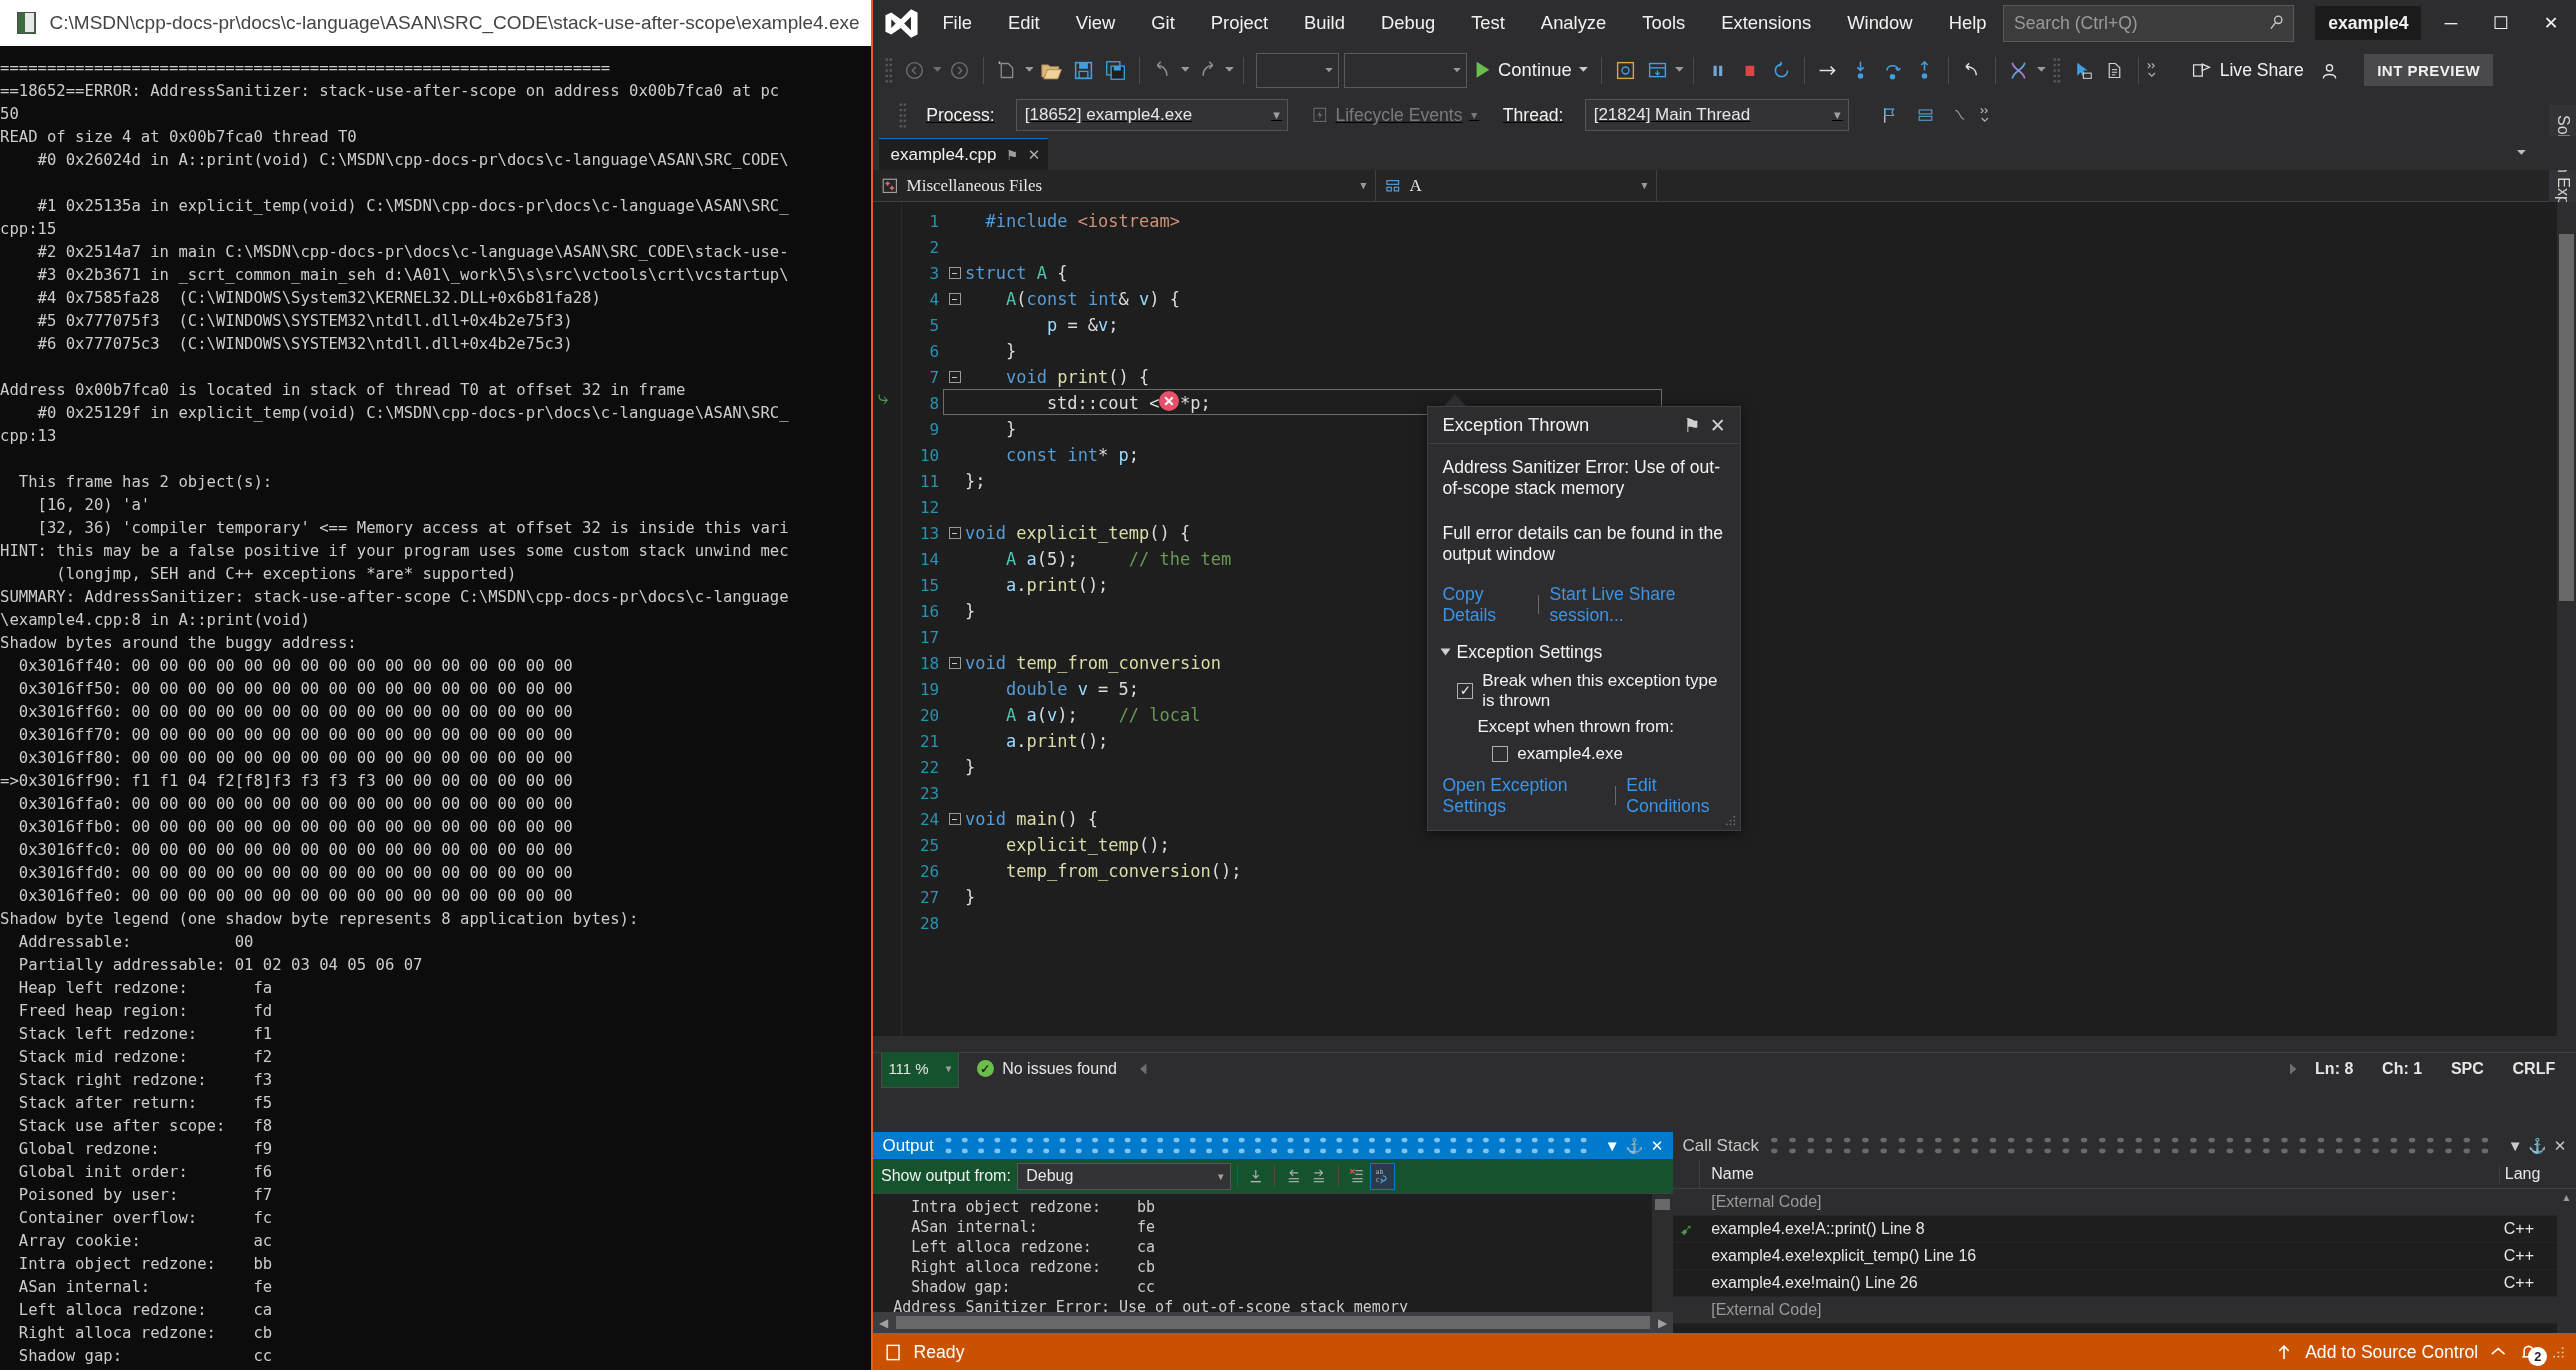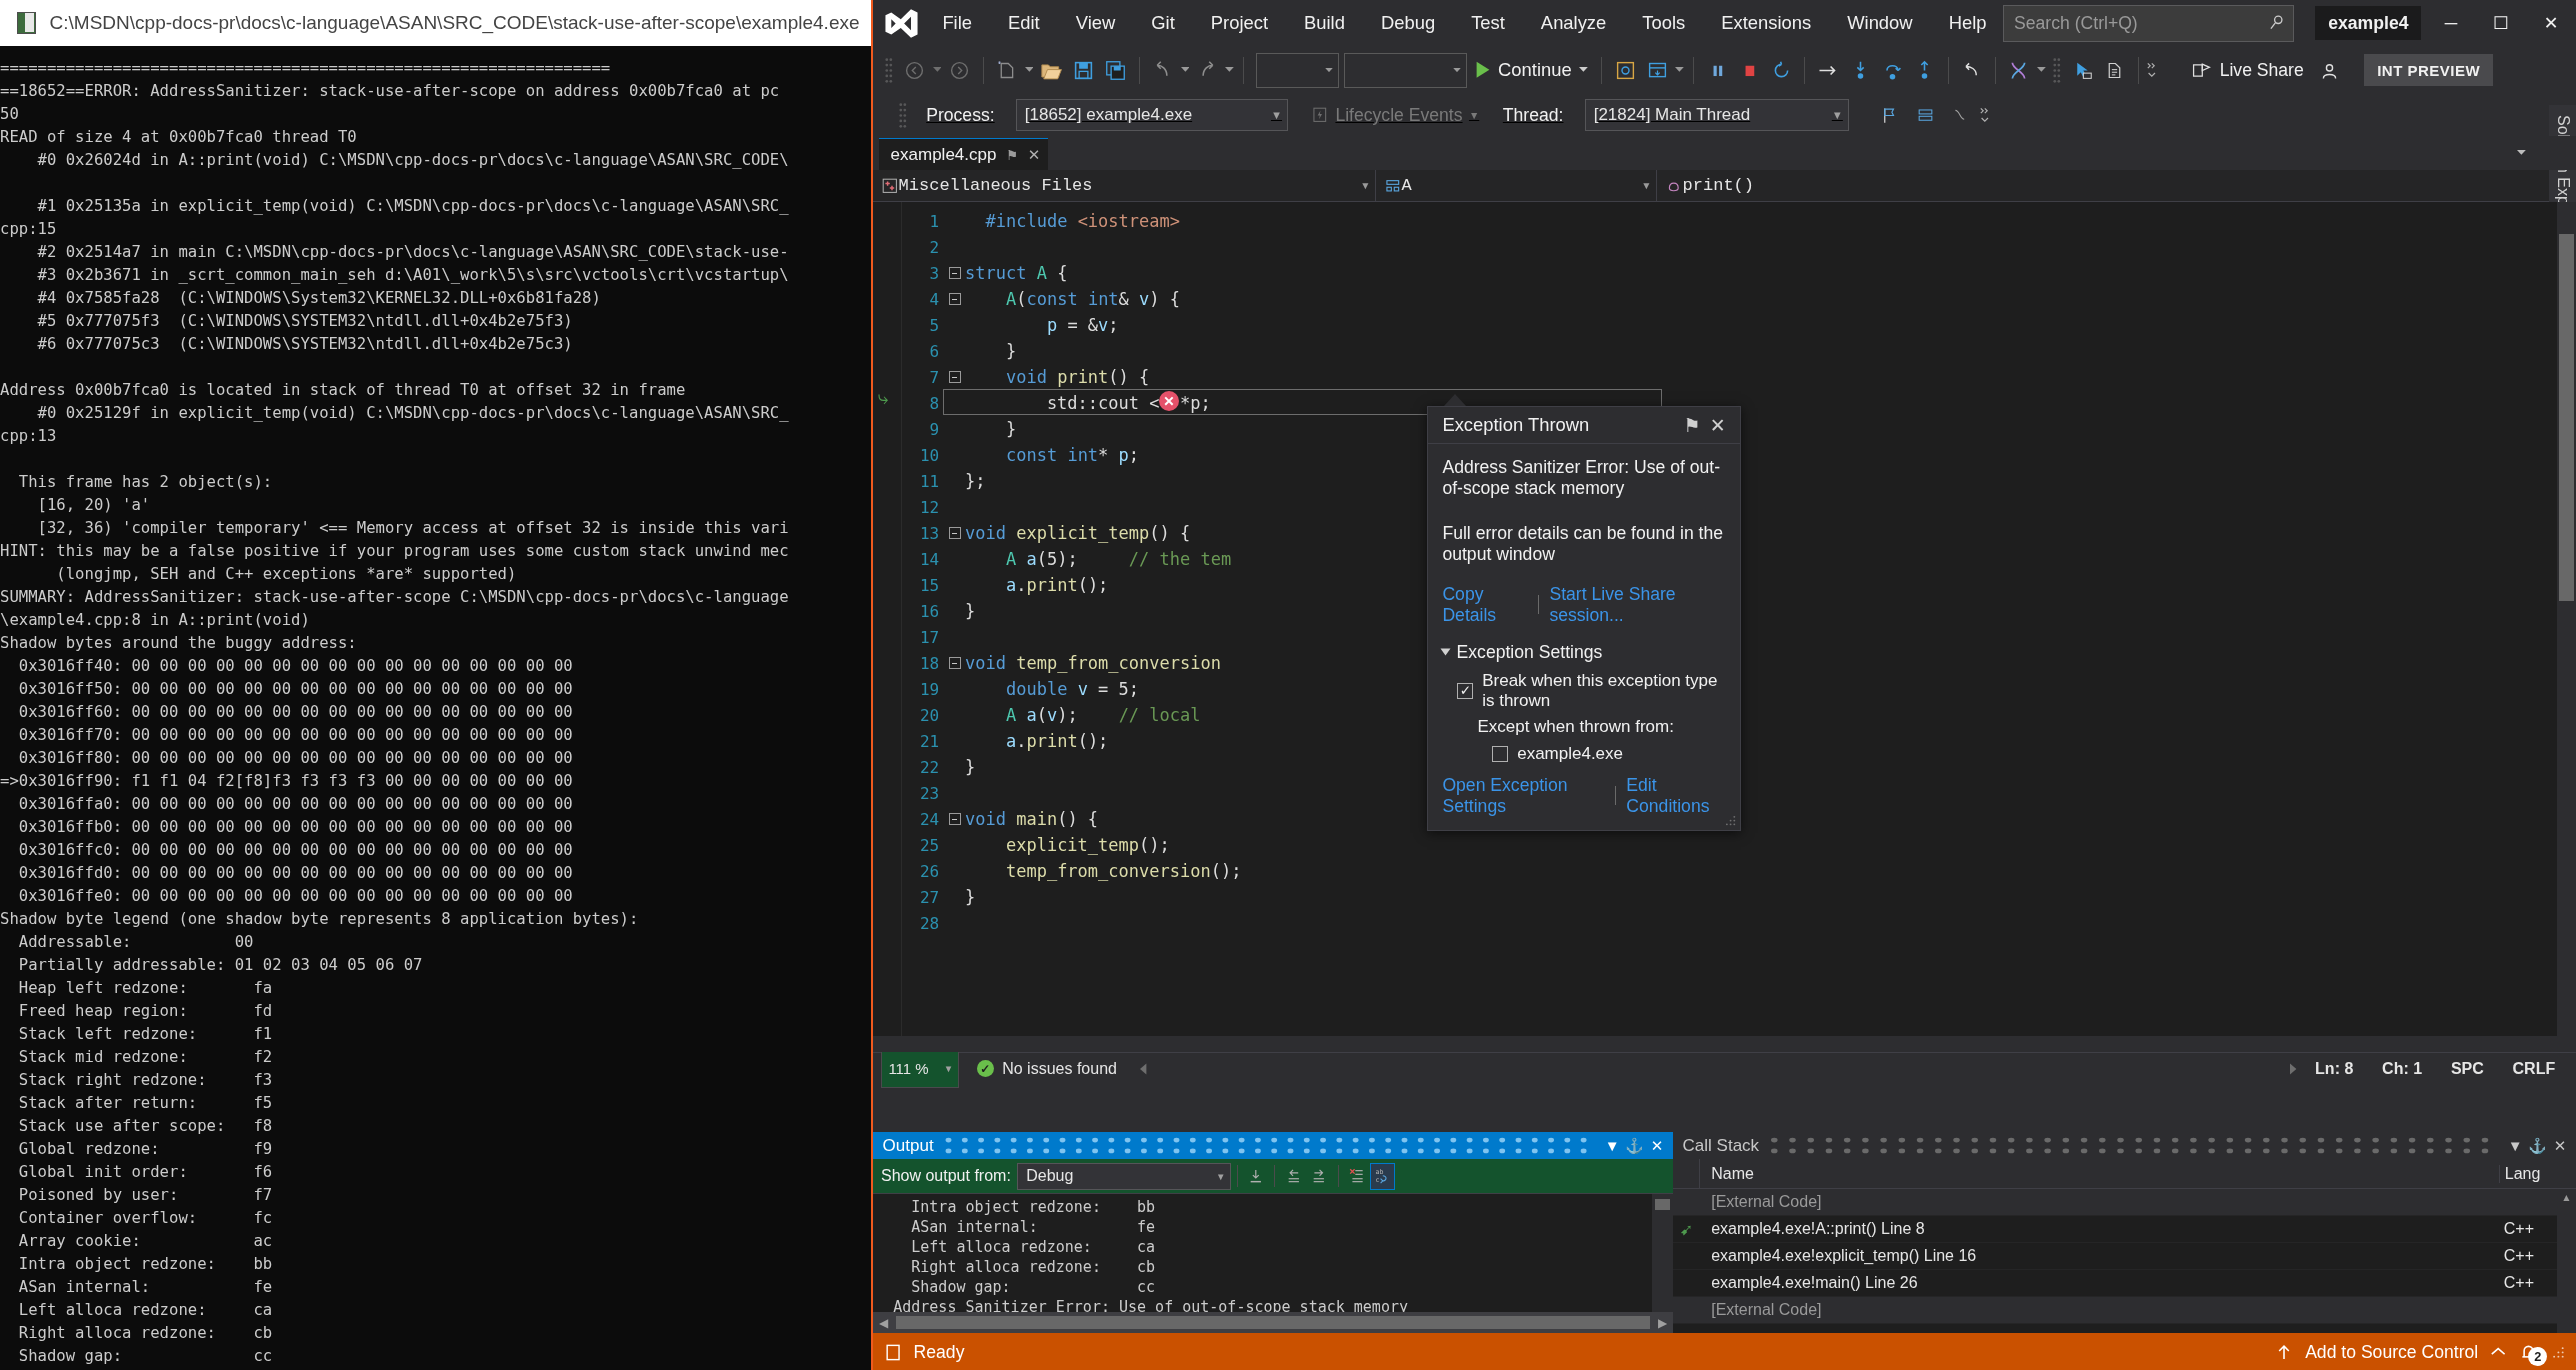--- a/index.html
+++ b/index.html
@@ -152,23 +152,23 @@
   }
   .vs-tab .pin { color: #9b9b9b; font-size: 13.6px; }
   .vs-tab .x { color: #b0b0b0; font-size: 15px; }
 
   
   .vs-navbar {
     height: 32px; background: #252526; display: flex; align-items: center;
     border-bottom: 0.8px solid #3f3f46;
   }
   .nav-combo {
-    height: 32px; display: flex; align-items: center; gap: 0;
+    height: 32px; display: flex; align-items: center; gap: 8px;
     padding: 0 6.4px 0 8px; border-right: 0.8px solid #3f3f46;
-    color: #e6e6e6; font-size: 17px; font-family: Liberation Mono, monospace;
+    color: #e6e6e6; font-size: 17px; font-family: Liberation Serif, serif;
     white-space: nowrap;
   }
   .nav-combo .car { color: #9a9a9a; font-size: 10.4px; margin-left: auto; padding-left: 11.2px; }
 
   
   .vs-editor {
     position: relative; background: #1e1e1e; height: 850px; overflow: hidden;
   }
   .ed-margin-indicator {
     position: absolute; left: 0; top: 0; width: 29px; height: 100%;
@@ -814,27 +814,20 @@
         <span>Miscellaneous Files</span>
         <span class="car">▼</span>
       </div>
       <div class="nav-combo" style="width:281px">
         <svg width="17.6" height="17.6" viewBox="0 0 24 24">
           <rect x="4" y="5" width="16" height="5" fill="none" stroke="#5aa7e0" stroke-width="1.5"></rect>
           <rect x="4" y="14" width="6" height="5" fill="none" stroke="#5aa7e0" stroke-width="1.5"></rect>
           <rect x="14" y="14" width="6" height="5" fill="none" stroke="#5aa7e0" stroke-width="1.5"></rect>
         </svg>
         <span>A</span>
-        <span class="car">▼</span>
-      </div>
-      <div class="nav-combo" style="flex:1">
-        <svg width="17.6" height="17.6" viewBox="0 0 24 24">
-          <path d="M6 15 C6 6 18 6 18 15 C18 20 6 20 6 15 Z" fill="none" stroke="#c586c0" stroke-width="1.6"></path>
-        </svg>
-        <span>print()</span>
         <span class="car">▼</span>
       </div>
     </div>
 
     <div class="vs-editor">
       <div class="ed-margin-indicator"></div>
       <div class="code-rows" id="code-rows">
           <div class="code-row"><span class="cr-ind"></span><span class="cr-num">1</span><span class="cr-fold"></span><span class="cr-code"><span class="w">  </span><span class="k">#include</span><span class="w"> </span><span class="s">&lt;iostream&gt;</span></span></div>
           <div class="code-row"><span class="cr-ind"></span><span class="cr-num">2</span><span class="cr-fold"></span><span class="cr-code"></span></div>
           <div class="code-row"><span class="cr-ind"></span><span class="cr-num">3</span><span class="cr-fold"><span class="fold-box"></span></span><span class="cr-code"><span class="k">struct</span><span class="w"> </span><span class="t">A</span><span class="w"> {</span></span></div>

